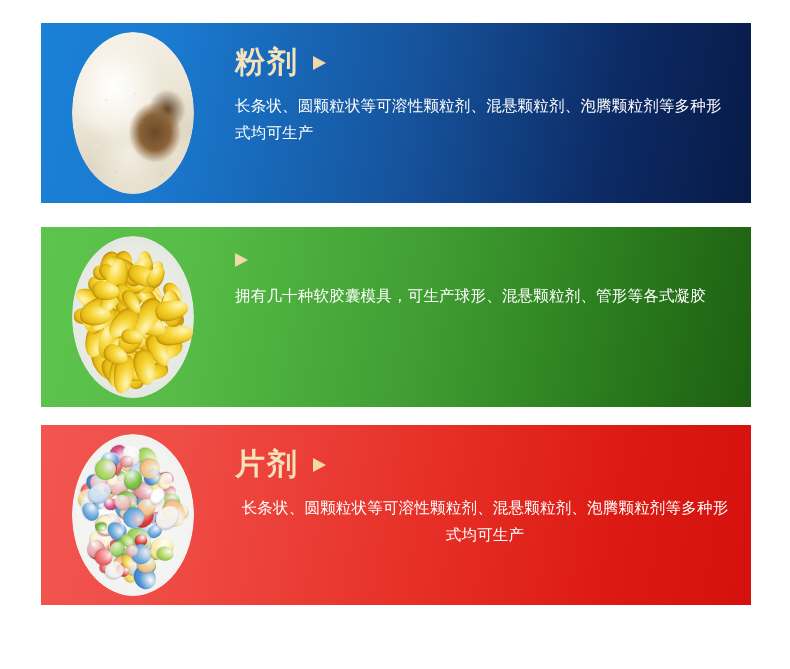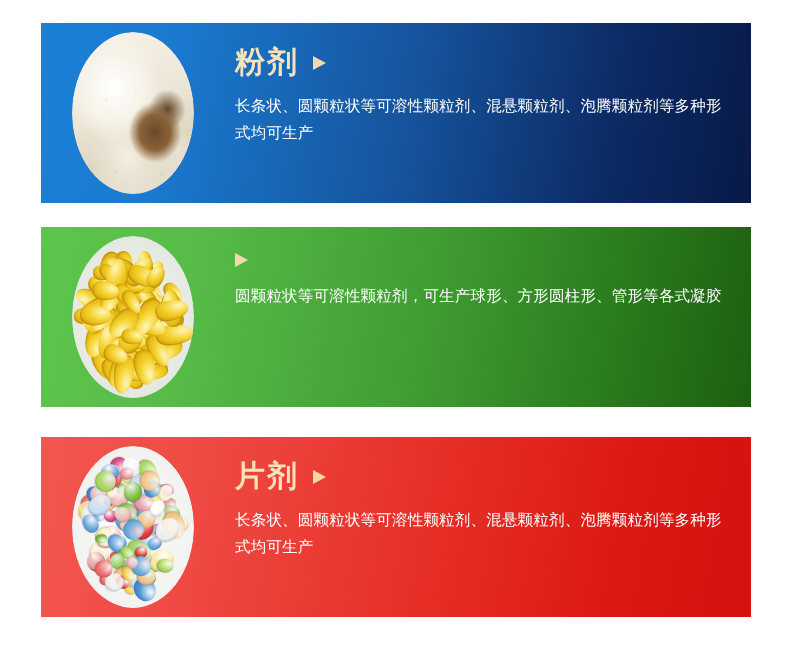--- a/index.html
+++ b/index.html
@@ -24,21 +24,21 @@
   .banner {
     position: absolute;
     left: 41px;
     width: 710px;
     height: 180px;
     overflow: hidden;
   }
 
   .banner-blue   { top: 23px;  background: linear-gradient(100deg, #1a81d6 0%, #1a7ad0 18%, #16539c 52%, #0c2a64 80%, #081a47 100%); }
   .banner-green  { top: 227px; background: linear-gradient(100deg, #5dc44d 0%, #57bd48 20%, #3f9c31 55%, #2a7b1d 80%, #1d5f11 100%); }
-  .banner-red    { top: 437px; background: linear-gradient(100deg, #f2564f 0%, #ef4c45 20%, #e62f26 55%, #dc1a13 80%, #d4110d 100%); }
+  .banner-red    { top: 425px; background: linear-gradient(100deg, #f2564f 0%, #ef4c45 20%, #e62f26 55%, #dc1a13 80%, #d4110d 100%); text-align: center; }
 
   
   .photo {
     position: absolute;
     left: 31px;
     top: 9px;
     width: 122px;
     height: 162px;
     border-radius: 50%;
     overflow: hidden;
@@ -232,21 +232,21 @@
           <div class="cap" style="left: 43.051%; top: 32.4889%; width: 11.181%; height: 15.984%; transform: rotate(148deg);"></div>
           <div class="cap" style="left: 62.3029%; top: 17.9275%; width: 12.8418%; height: 14.3599%; transform: rotate(30deg);"></div>
           <div class="cap" style="left: 19.3194%; top: 25.1414%; width: 15.6238%; height: 16.962%; transform: rotate(99deg);"></div>
           <div class="cap" style="left: 43.0999%; top: 55.4587%; width: 12.2707%; height: 13.4673%; transform: rotate(102deg);"></div>
         </div>
     </div>
     <div class="text-block">
       <div class="title-row">
         <span class="arrow-icon" style="color:#f2d9a8"></span>
       </div>
-      <div class="desc">圆颗粒状等可溶性颗粒剂，可生产球形、方形圆柱形、管形等各式凝胶</div>
+      <div class="desc">拥有几十种软胶囊模具，可生产球形、混悬颗粒剂、管形等各式凝胶</div>
     </div>
   </div>
 
   <div class="banner banner-red">
     <div class="photo photo-pills">
       <div class="inner"></div>
       <div class="pills" id="pill-cluster">
           <div class="pill" style="left: 50.2007%; top: 32.5604%; width: 13.3558%; height: 12.8519%; background: radial-gradient(at 34% 28%, rgba(255, 255, 255, 0.75) 0%, rgb(74, 143, 212) 55%, rgb(74, 143, 212) 100%); transform: rotate(126deg);"></div>
           <div class="pill" style="left: 34.9417%; top: 23.4557%; width: 9.11873%; height: 5.57256%; background: radial-gradient(at 34% 28%, rgba(255, 255, 255, 0.75) 0%, rgb(123, 193, 66) 55%, rgb(123, 193, 66) 100%); transform: rotate(125deg);"></div>
           <div class="pill" style="left: 57.6092%; top: 15.7752%; width: 10.9499%; height: 8.39502%; background: radial-gradient(at 34% 28%, rgba(255, 255, 255, 0.75) 0%, rgb(242, 208, 74) 55%, rgb(242, 208, 74) 100%); transform: rotate(139deg);"></div>

